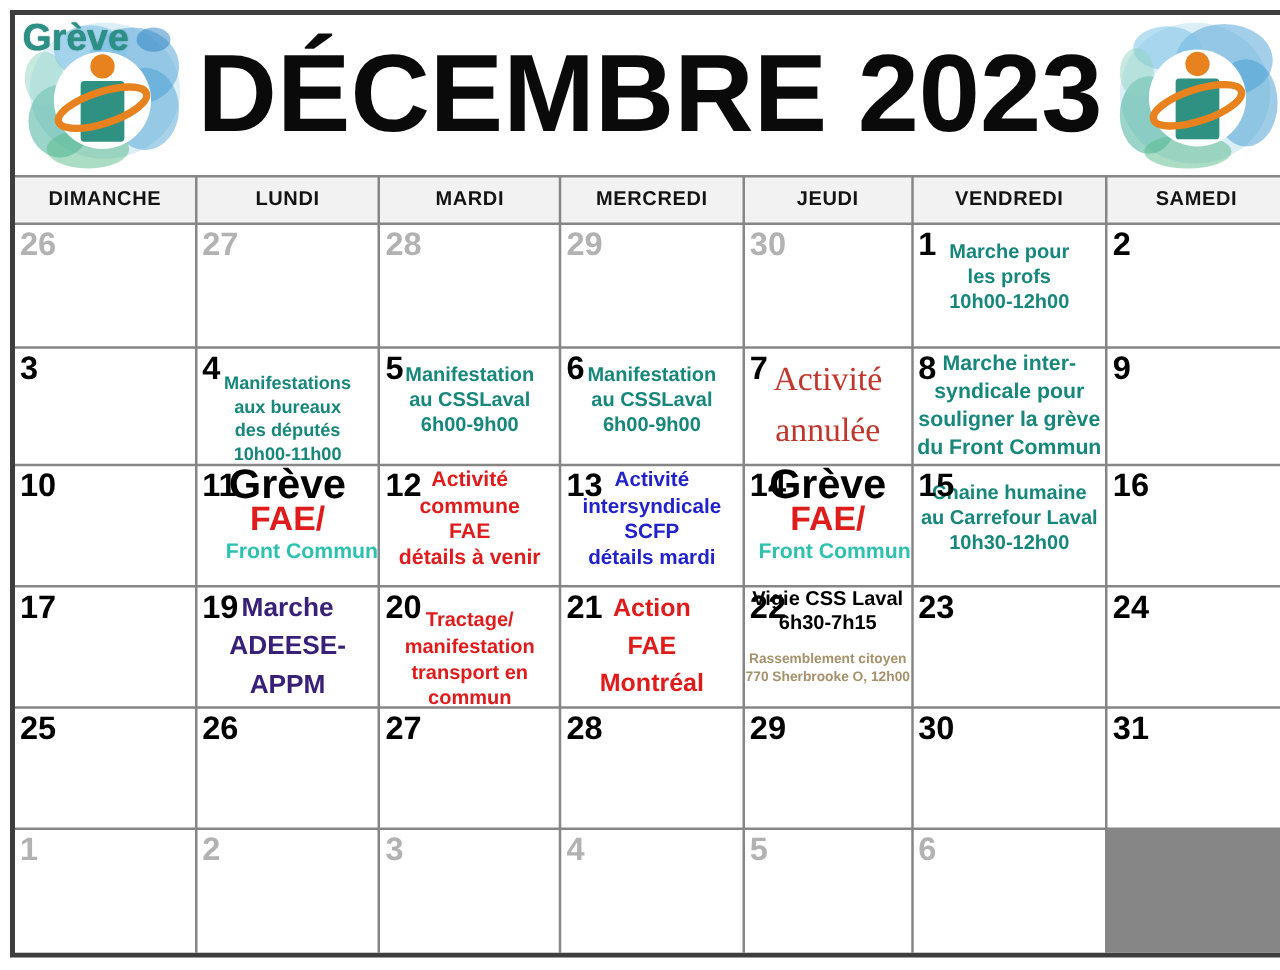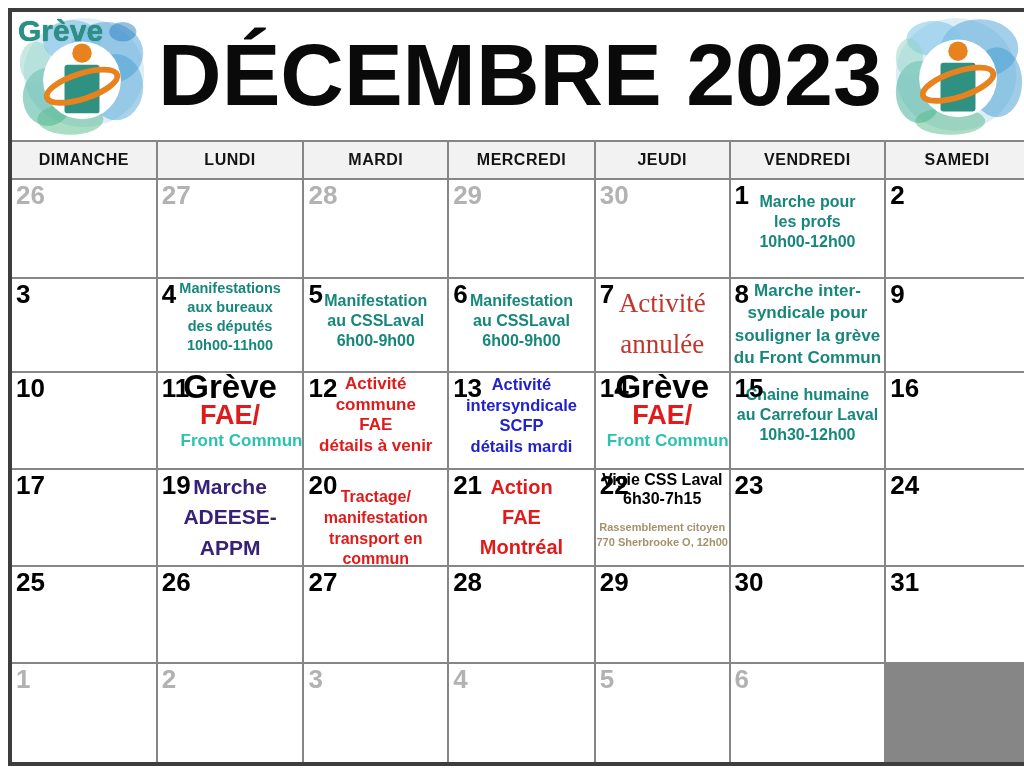--- a/index.html
+++ b/index.html
@@ -19,21 +19,21 @@
         grid-template-columns:144fr 145fr 143fr 145fr 133fr 154fr 142fr;
         grid-template-rows:36px 97px 92px 95px 95px 95px 1fr;
         gap:2px;background:#868686;border-top:2px solid #868686;box-sizing:border-box;}
   .hcell{background:#f2f2f2;display:flex;align-items:center;justify-content:center;
          font-size:16px;font-weight:bold;color:#141414;letter-spacing:.5px;}
   .cell{background:#ffffff;position:relative;text-align:center;overflow:hidden;}
   .num{position:absolute;top:0px;left:4px;font-size:26px;font-weight:bold;color:#000;z-index:2;}
   .num.adj{color:#b2b2b2;}
   .event{white-space:pre-line;font-weight:bold;position:relative;z-index:1;}
   .ev-teal{color:var(--teal);font-size:16px;line-height:1.25;margin-top:12px;}
-  .ev-teal-sm{color:var(--teal);font-size:14.5px;line-height:1.3;margin-top:0;}
+  .ev-teal-sm{color:var(--teal);font-size:14.5px;line-height:1.3;margin-top:19px;}
   .ev-teal-left{color:var(--teal);font-size:17px;line-height:1.32;margin-top:1px;}
   .ev-serif-red{color:var(--darkred);font-family:"Liberation Serif",serif;font-weight:normal;font-size:27px;line-height:1.5;margin-top:4px;}
   .ev-big-black{color:#000;font-size:33px;line-height:.95;margin-top:-2px;}
   .ev-big-red{color:var(--red);font-size:27px;line-height:1.0;}
   .ev-turquoise{color:var(--turquoise);font-size:17px;line-height:1.2;margin-top:2px;text-align:right;}
   .ev-red{color:var(--red);font-size:17px;line-height:1.22;margin-top:1px;}
   .ev-blue{color:var(--blue);font-size:16.5px;line-height:1.25;margin-top:1px;}
   .ev-green{color:var(--green);font-size:20px;line-height:1.5;margin-top:1px;}
   .ev-purple{color:var(--purple);font-size:21px;line-height:1.45;margin-top:2px;}
   .ev-red-sm{color:var(--red);font-size:16px;line-height:1.3;margin-top:17px;}

